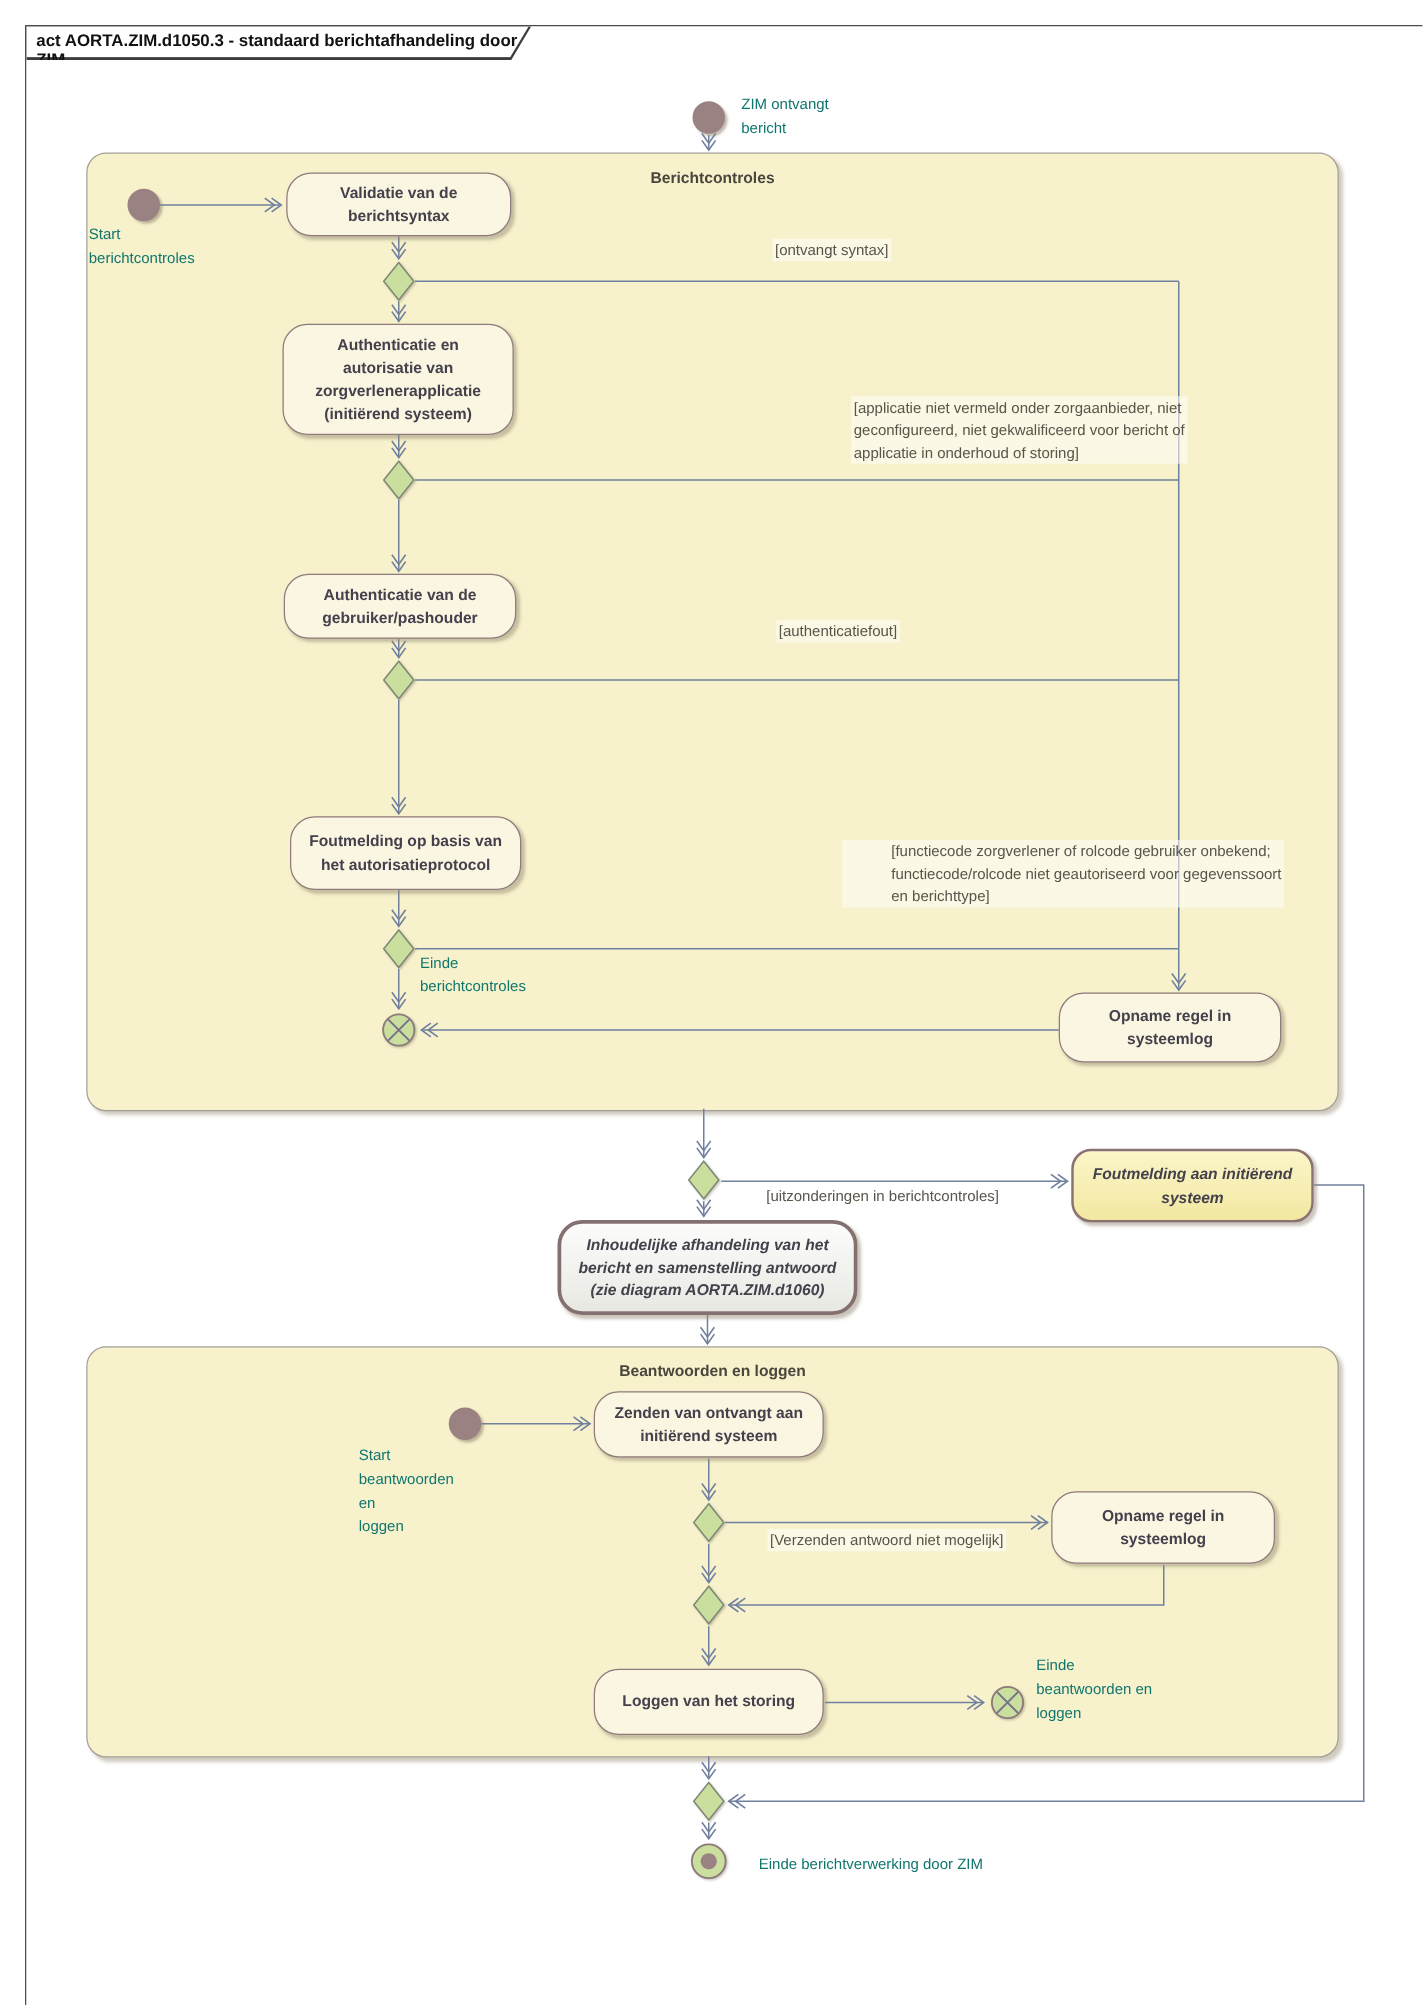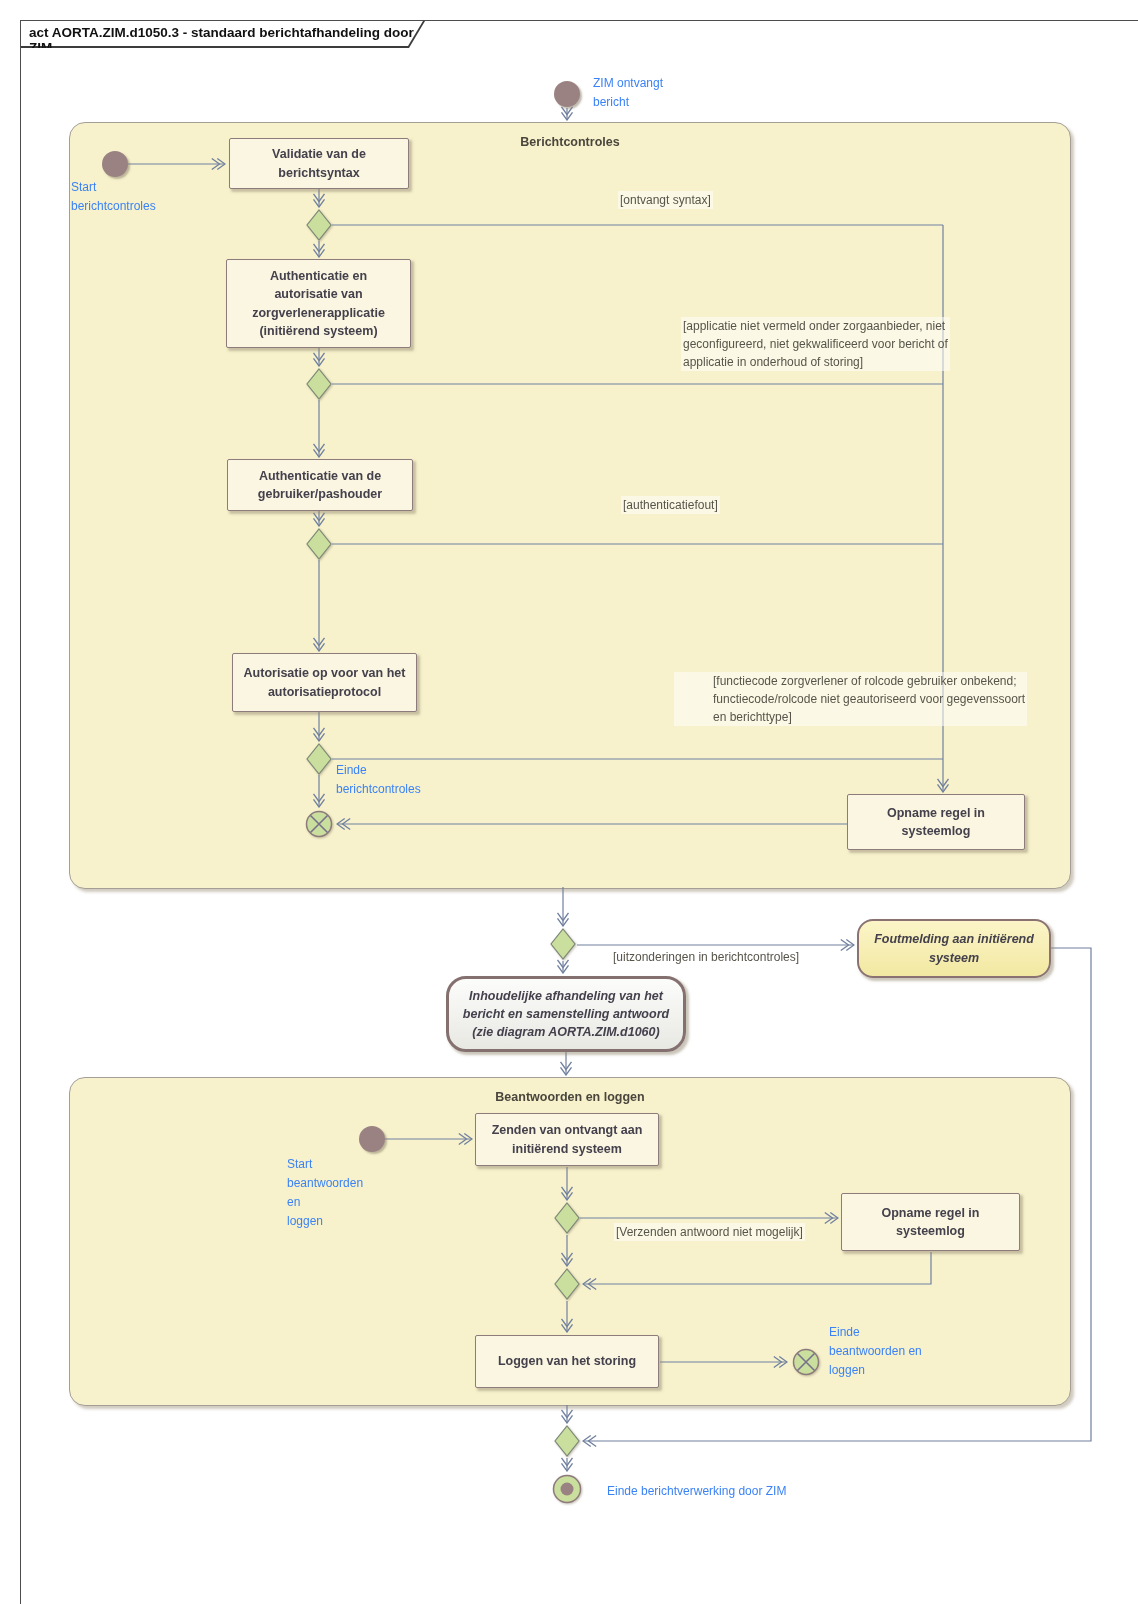--- a/index.html
+++ b/index.html
@@ -16,31 +16,31 @@
     clip-path:polygon(0 0,100% 0,calc(100% - 15px) 100%,0 100%);}
   .tab-label{position:absolute; left:8px; top:4px; font-size:13.5px; font-weight:bold; color:#111;}
   
   .part{position:absolute; background:var(--partition-fill); border:1.5px solid #a49e97;
     border-radius:16px; box-shadow:3px 3px 3px rgba(150,140,115,.45);}
   .part-label{position:absolute; left:0; right:0; top:12px; text-align:center;
     font-size:12.5px; font-weight:bold; color:#4a463d;}
   
   .act{position:absolute; display:flex; align-items:center; justify-content:center;
     background:var(--activity-fill); border:1.5px solid var(--activity-border);
-    border-radius:2px; box-shadow:2.5px 2.5px 2.5px rgba(150,140,115,.5);
+    border-radius:20px; box-shadow:2.5px 2.5px 2.5px rgba(150,140,115,.5);
     font-size:12.5px; font-weight:bold; color:#44404c; text-align:center;
     padding:3px 10px; box-sizing:border-box; line-height:1.45;}
   .act.hl{background:linear-gradient(180deg,#fbf5c8,#f2e8a2); border:2.5px solid #8a7272; border-radius:16px;font-style:italic;}
   .act.sub{background:linear-gradient(180deg,#fcfcfb,#e8e8e3); border:3px solid #857070; border-radius:20px;font-style:italic;}
   
   .start{position:absolute; width:26px; height:26px; border-radius:50%;
     background:var(--start-fill); box-shadow:2px 2px 2px rgba(140,130,110,.55);}
   .nodesvg{position:absolute; filter:drop-shadow(1.5px 1.5px 1px rgba(140,130,110,.5));}
   
-  .lbl{position:absolute; font-size:12px; color:#3b82f6; line-height:19px; white-space:pre-line;}
+  .lbl{position:absolute; font-size:12px; color:#0f766e; line-height:19px; white-space:pre-line;}
   .guard{position:absolute; font-size:12px; color:#57544a; line-height:18px; white-space:pre-line;
     background:rgba(255,255,250,.55); padding:0 2px;}
   .edges{position:absolute; left:0; top:0; pointer-events:none; z-index:1;}
   .nodes-layer{position:absolute; left:0; top:0; width:100%; height:100%; z-index:2;}
 </style>
 </head>
 <body>
 
 <div class="canvas">
 
@@ -129,21 +129,21 @@
     <div class="act" style="left:206px;top:438px;width:186px;height:52px;">
       <span>Authenticatie van de gebruiker/pashouder</span>
     </div>
 
     <svg class="nodesvg" style="left:285px;top:507px;" width="26" height="32">
       <polygon points="13,1 25,16 13,31 1,16" fill="#cadf9e" stroke="#7d8877" stroke-width="1.2"></polygon>
     </svg>
     <div class="guard" style="left:600px;top:475px;">[authenticatiefout]</div>
 
     <div class="act" style="left:211px;top:632px;width:185px;height:59px;">
-      <span>Autorisatie op voor van het autorisatieprotocol</span>
+      <span>Foutmelding op basis van het autorisatieprotocol</span>
     </div>
 
     <svg class="nodesvg" style="left:285px;top:722px;" width="26" height="32">
       <polygon points="13,1 25,16 13,31 1,16" fill="#cadf9e" stroke="#7d8877" stroke-width="1.2"></polygon>
     </svg>
     <div class="guard" style="left:653px;top:651px;padding-left:39px;">[functiecode zorgverlener of rolcode gebruiker onbekend;
 functiecode/rolcode niet geautoriseerd voor gegevenssoort
 en berichttype]</div>
 
     <svg class="nodesvg" style="left:283px;top:788px;" width="30" height="30">

